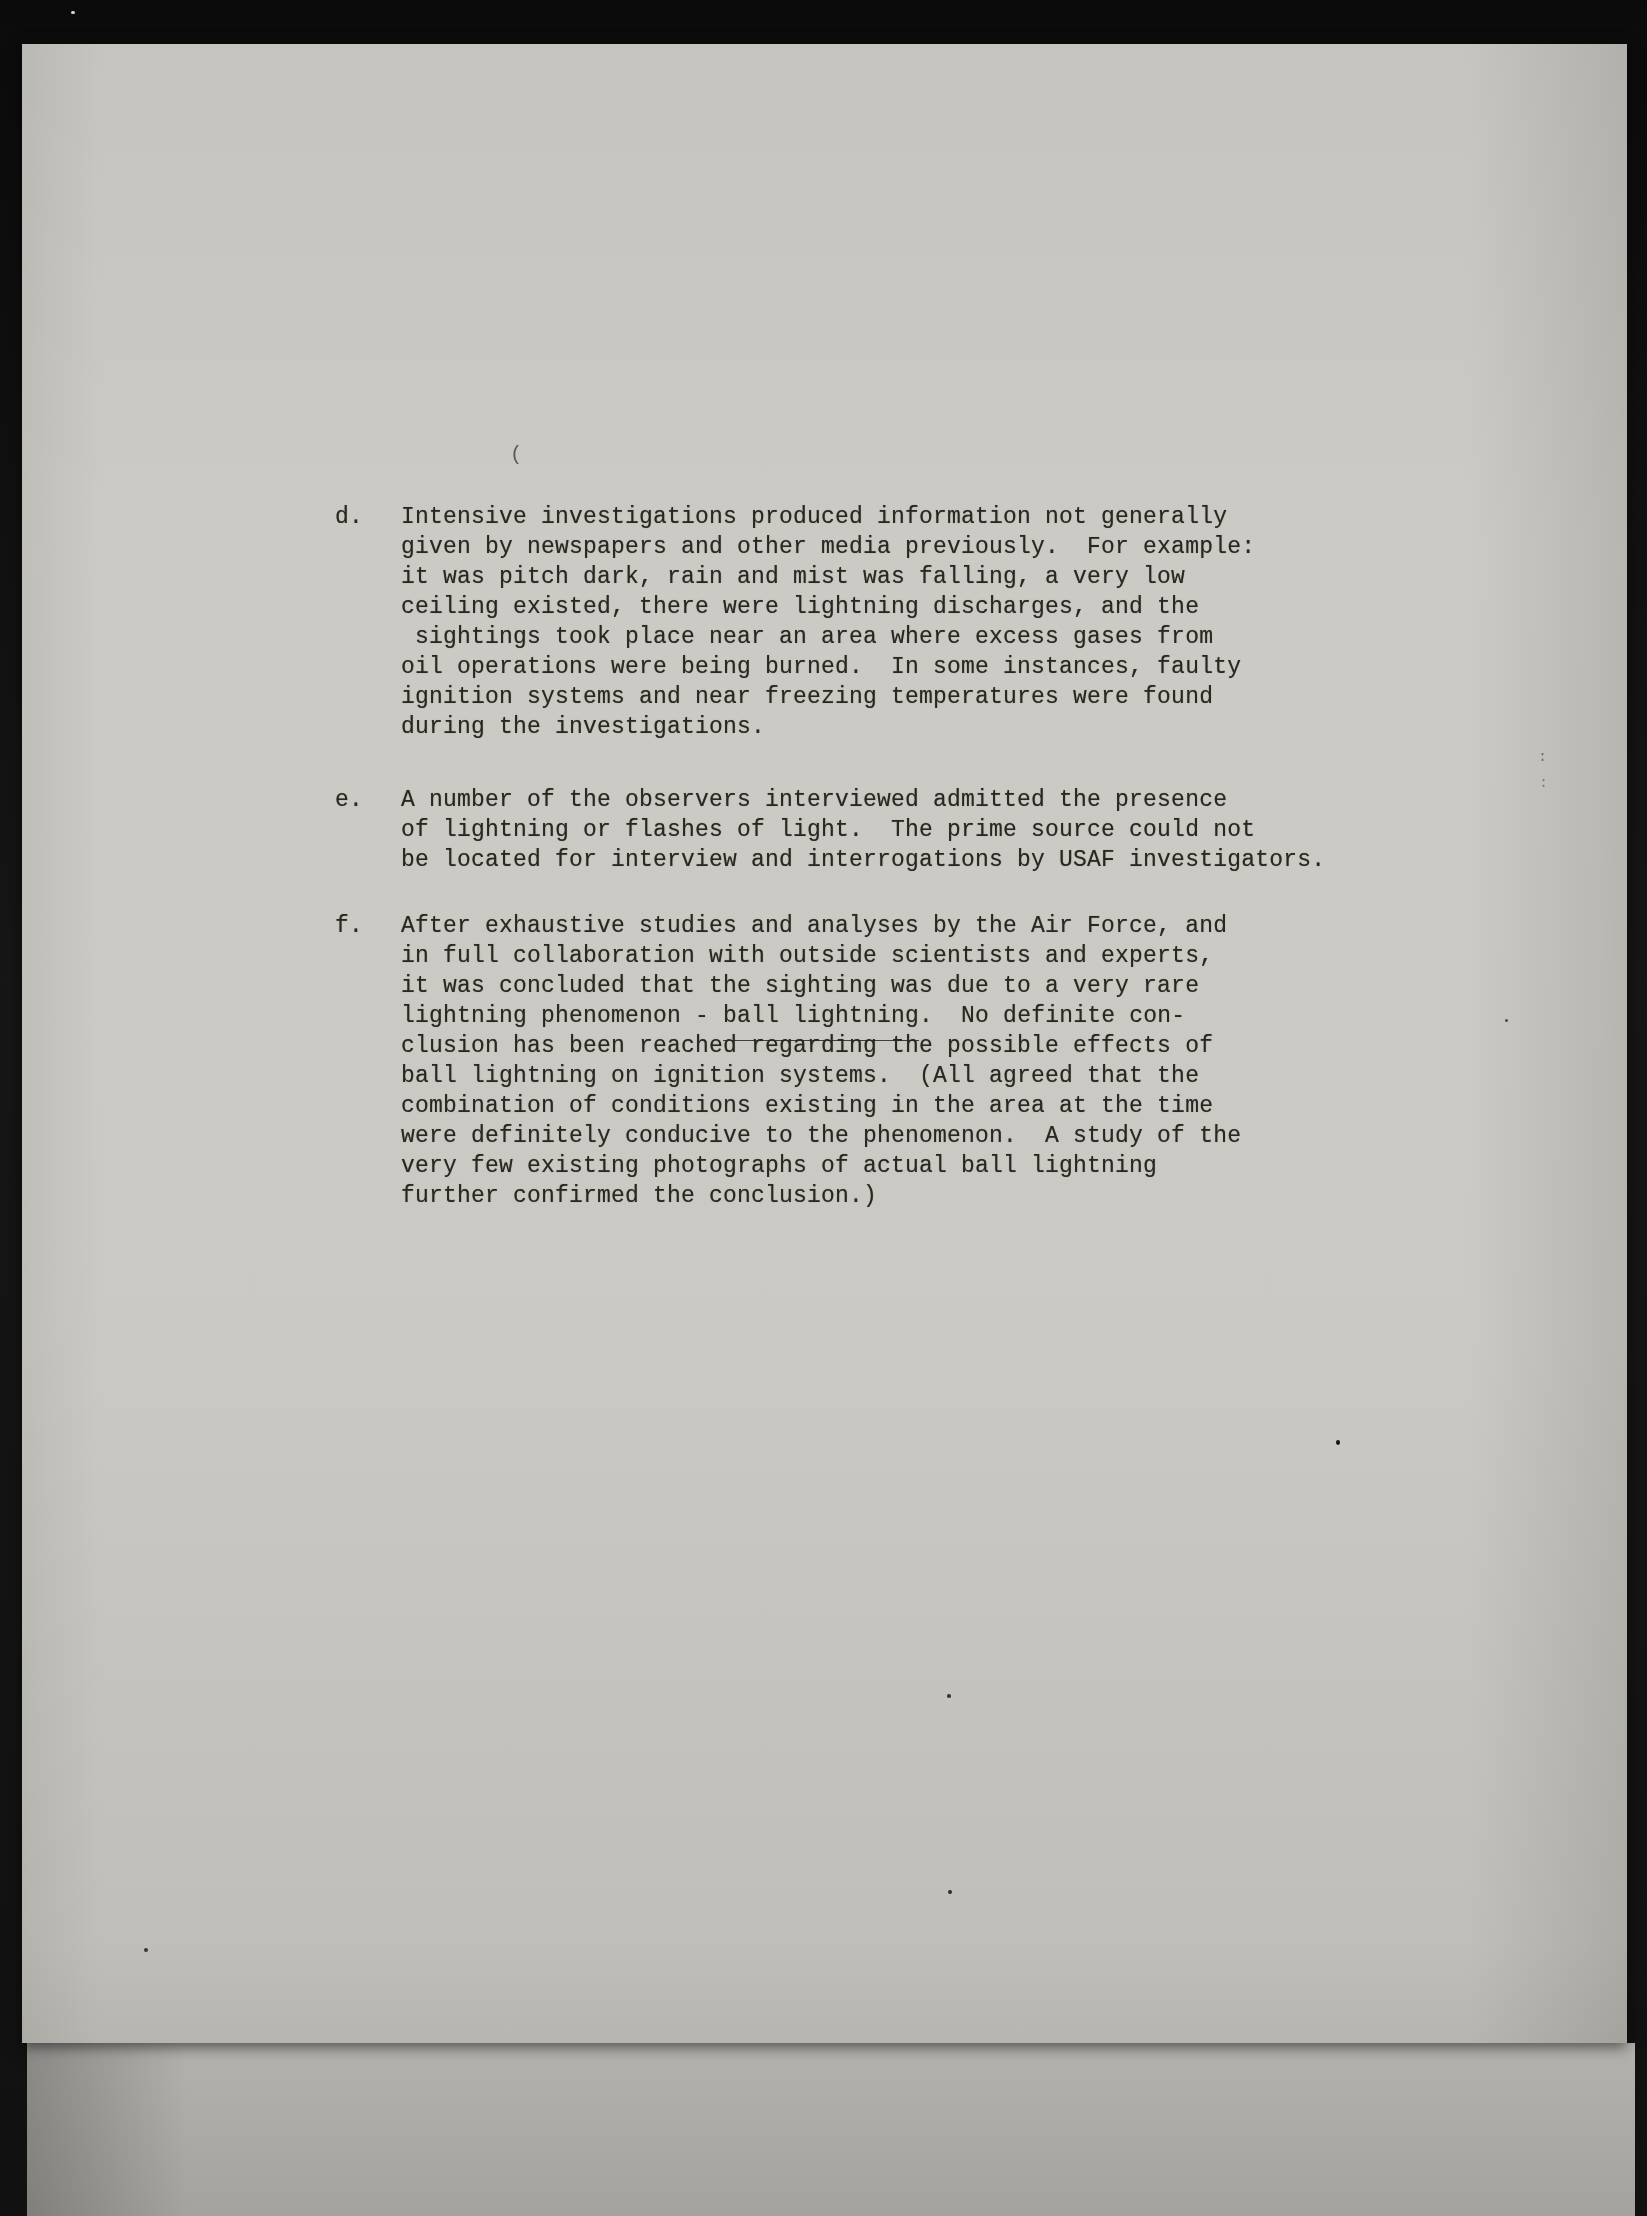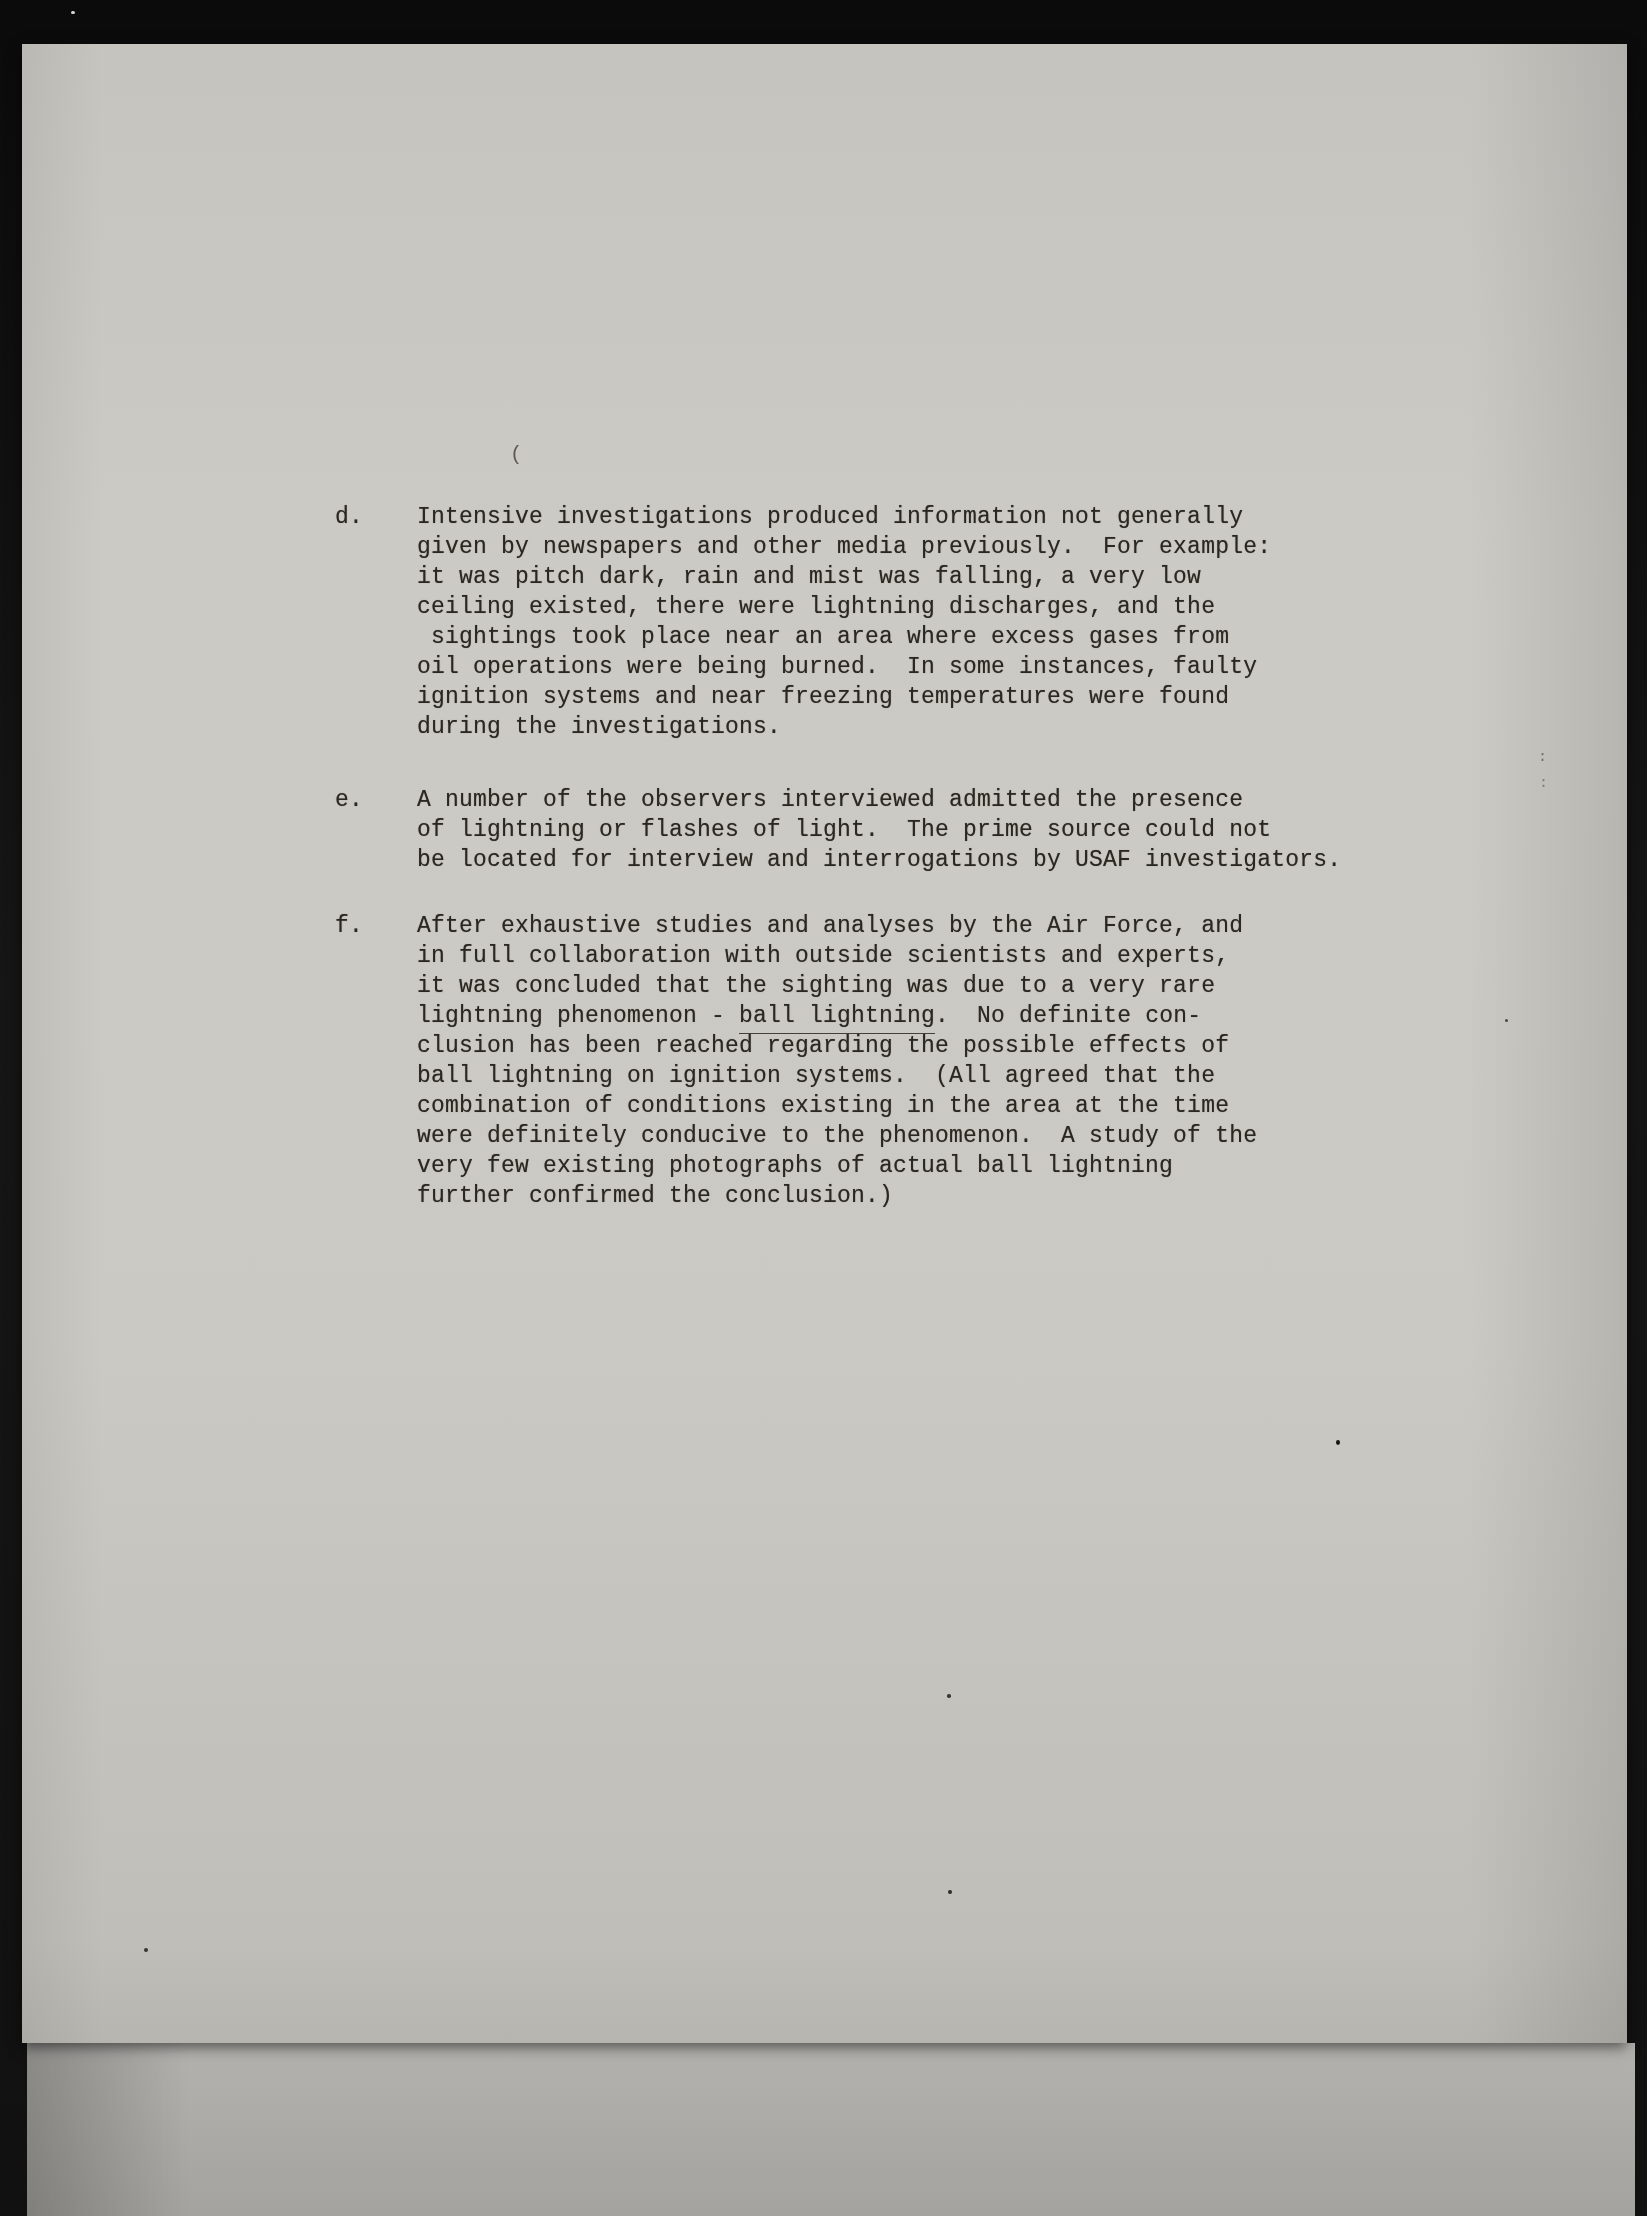--- a/index.html
+++ b/index.html
@@ -28,25 +28,25 @@
 
   .para{
     position:absolute;display:flex;
     color:#2a2721;
     font-size:23px;line-height:30px;
     white-space:pre;
     text-shadow:0 0 0.9px rgba(35,32,26,0.45);
     letter-spacing:0.2px;
   }
   .para .label{flex:0 0 66px;}
-  .para .body{flex:0 0 auto;margin-left:16px;}
+  .para .body{flex:0 0 auto;}
   .para-d{left:313px;top:458px;}
   .para-e{left:313px;top:741px;}
   .para-f{left:313px;top:867px;}
-  .u{border-bottom:1.8px solid rgba(42,39,33,0.85);padding-bottom:4px;}
+  .u{border-bottom:1.8px solid rgba(42,39,33,0.85);padding-bottom:11px;}
 
   .mark{
     position:absolute;color:rgba(45,42,36,0.7);
     font-size:20.4px;line-height:20.4px;white-space:pre;
   }
   .mark.paren{left:488px;top:401px;}
   .mark.edge1{left:1516px;top:704px;font-size:15px;color:rgba(45,42,36,0.55);}
   .mark.edge2{left:1517px;top:730px;font-size:15px;color:rgba(45,42,36,0.45);}
 
   .speck{

